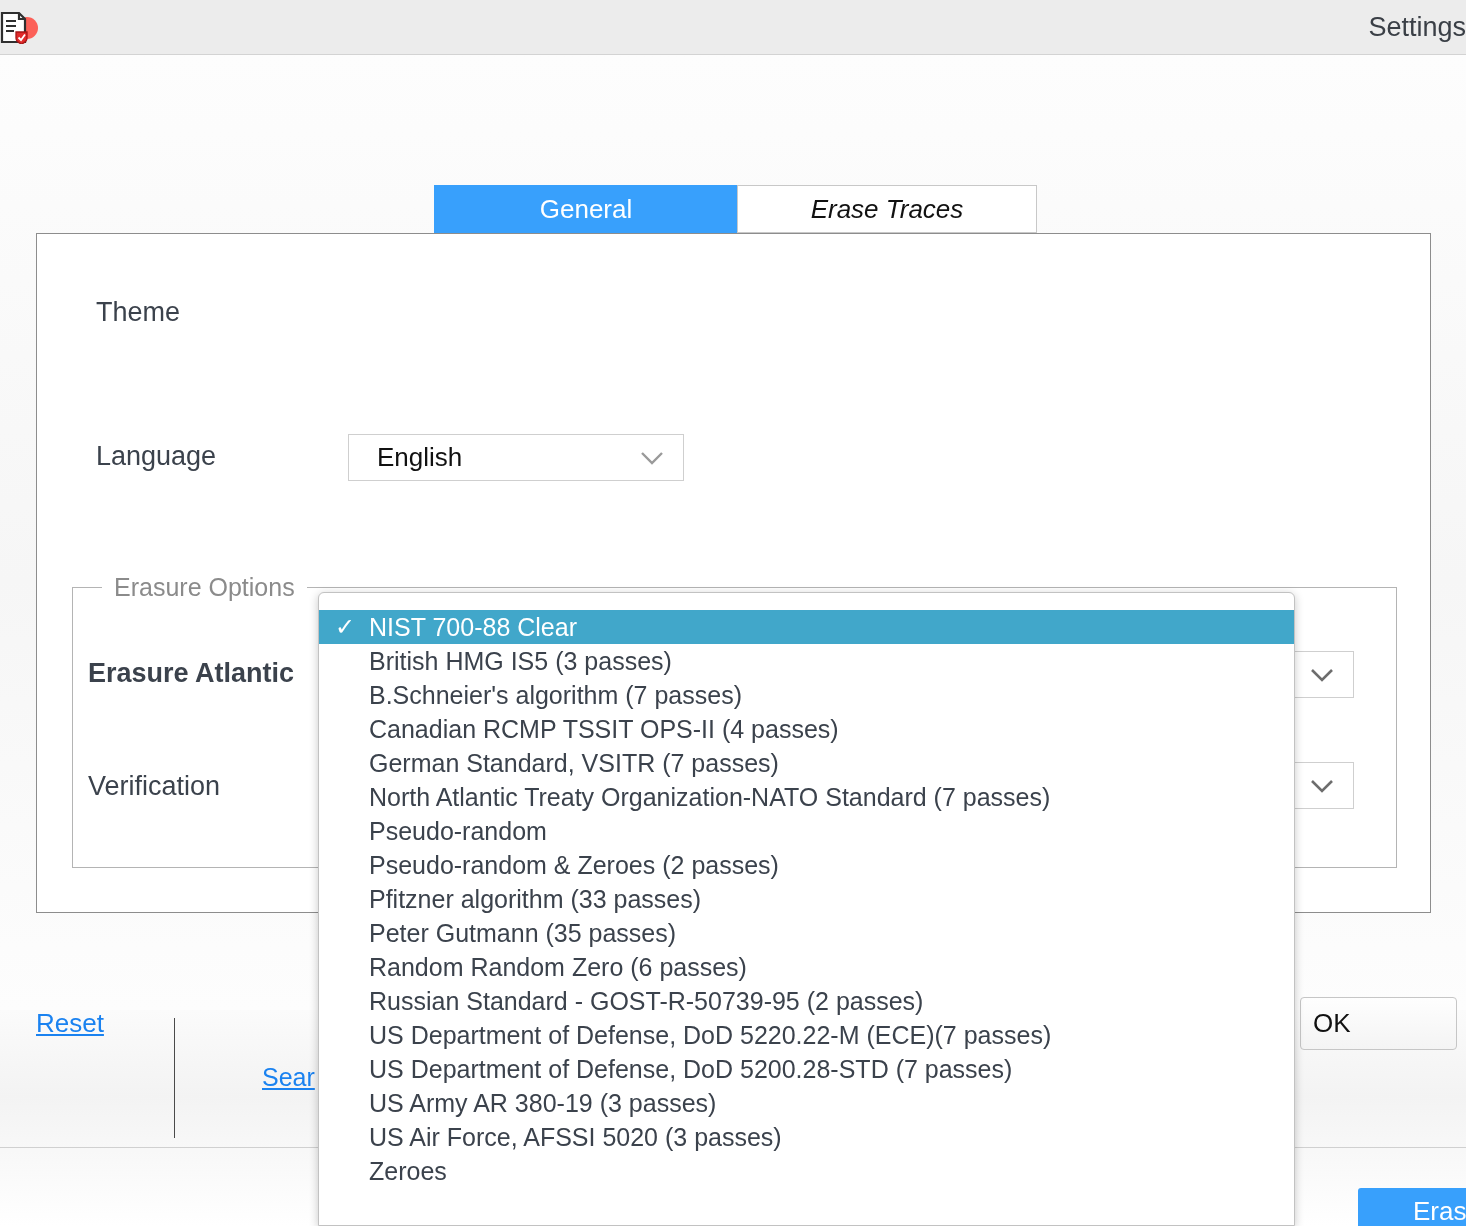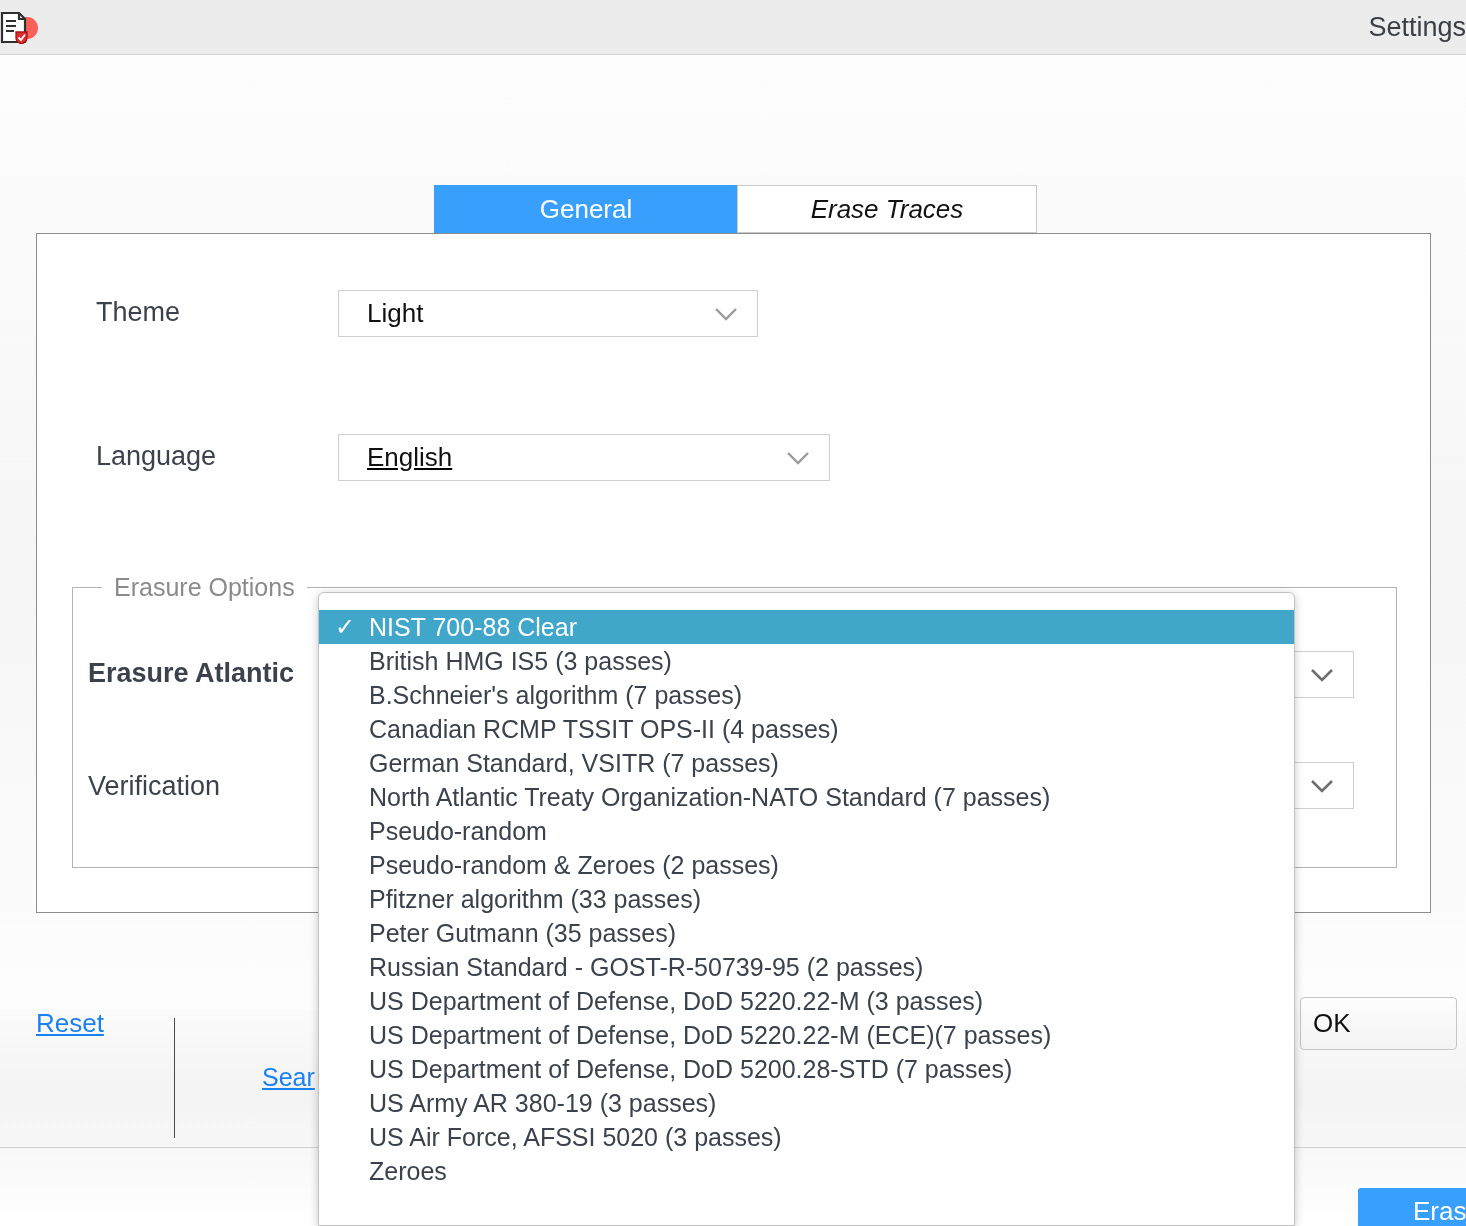--- a/index.html
+++ b/index.html
@@ -150,21 +150,21 @@
     right: 18px; top: 50%;
     transform: translateY(-50%);
     width: 26px; height: 16px;
   }
 
   
   .lbl-theme    { left: 96px; top: 242px; }
   .combo-theme  { left: 338px; top: 235px; width: 420px; height: 47px; }
   
   .lbl-language   { left: 96px; top: 386px; }
-  .combo-language { left: 338px; top: 379px; width: 492px; height: 47px; text-decoration: underline; }
+  .combo-language { left: 348px; top: 379px; width: 336px; height: 47px; }
 
   
   .groupbox {
     position: absolute;
     left: 72px; top: 532px;
     width: 1325px; height: 281px;
     border: 1px solid #b4b4b4;
   }
   .group-title {
     position: absolute;
@@ -251,28 +251,20 @@
   <div class="dialog-body">
 
     <div class="tabbar">
       <div class="tab general">General</div>
       <div class="tab erase">Erase Traces</div>
     </div>
 
     <div class="panel"></div>
 
     <div class="field-label lbl-theme">Theme</div>
-    <div class="combo combo-theme">
-      <span class="val">Light</span>
-      <span class="chev">
-        <svg width="26" height="16" viewBox="0 0 26 16">
-          <polyline points="3,3 13,13 23,3" fill="none" stroke="#9a9a9a" stroke-width="2.4"></polyline>
-        </svg>
-      </span>
-    </div>
 
     <div class="field-label lbl-language">Language</div>
     <div class="combo combo-language">
       <span class="val">English</span>
       <span class="chev">
         <svg width="26" height="16" viewBox="0 0 26 16">
           <polyline points="3,3 13,13 23,3" fill="none" stroke="#9a9a9a" stroke-width="2.4"></polyline>
         </svg>
       </span>
     </div>
@@ -355,28 +347,28 @@
       <div class="popup-item">
         <span class="check"></span>
         <span>Pfitzner algorithm (33 passes)</span>
       </div>
       <div class="popup-item">
         <span class="check"></span>
         <span>Peter Gutmann (35 passes)</span>
       </div>
       <div class="popup-item">
         <span class="check"></span>
+        <span>Random Random Zero (6 passes)</span>
+      </div>
+      <div class="popup-item">
+        <span class="check"></span>
         <span>Russian Standard - GOST-R-50739-95 (2 passes)</span>
       </div>
       <div class="popup-item">
         <span class="check"></span>
-        <span>US Department of Defense, DoD 5220.22-M (3 passes)</span>
-      </div>
-      <div class="popup-item">
-        <span class="check"></span>
         <span>US Department of Defense, DoD 5220.22-M (ECE)(7 passes)</span>
       </div>
       <div class="popup-item">
         <span class="check"></span>
         <span>US Department of Defense, DoD 5200.28-STD (7 passes)</span>
       </div>
       <div class="popup-item">
         <span class="check"></span>
         <span>US Army AR 380-19 (3 passes)</span>
       </div>

